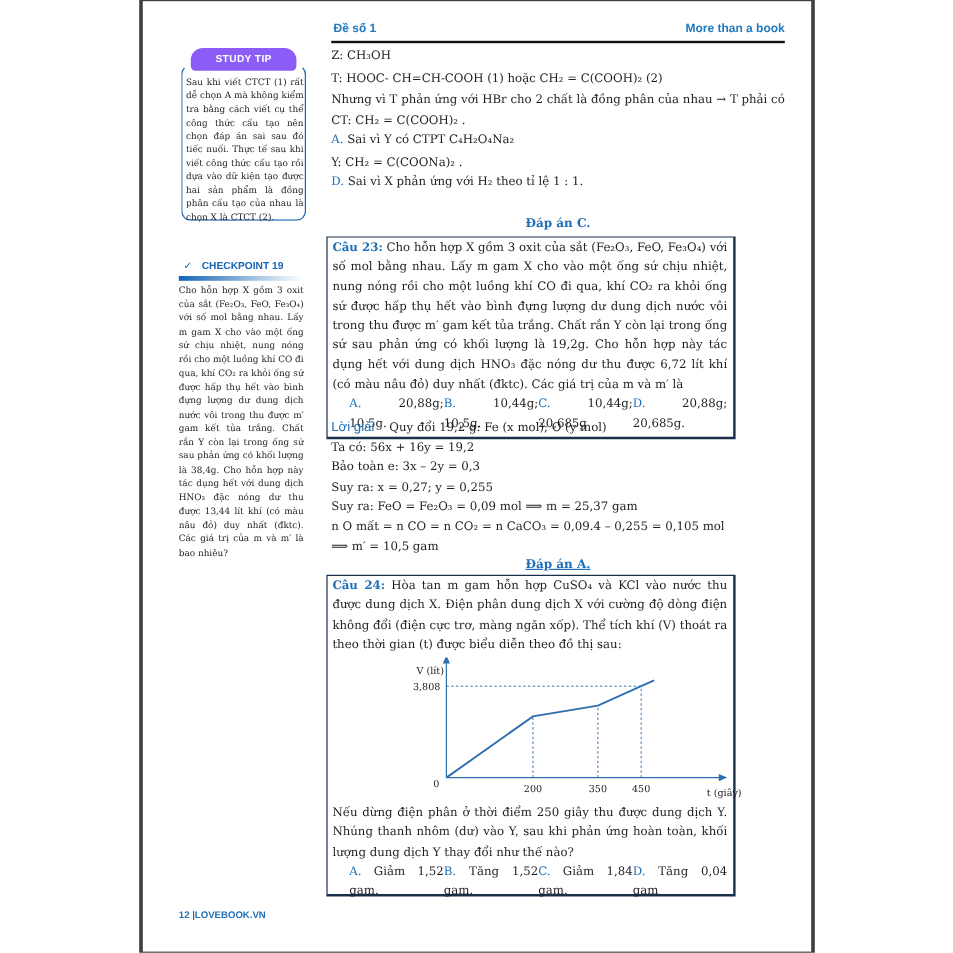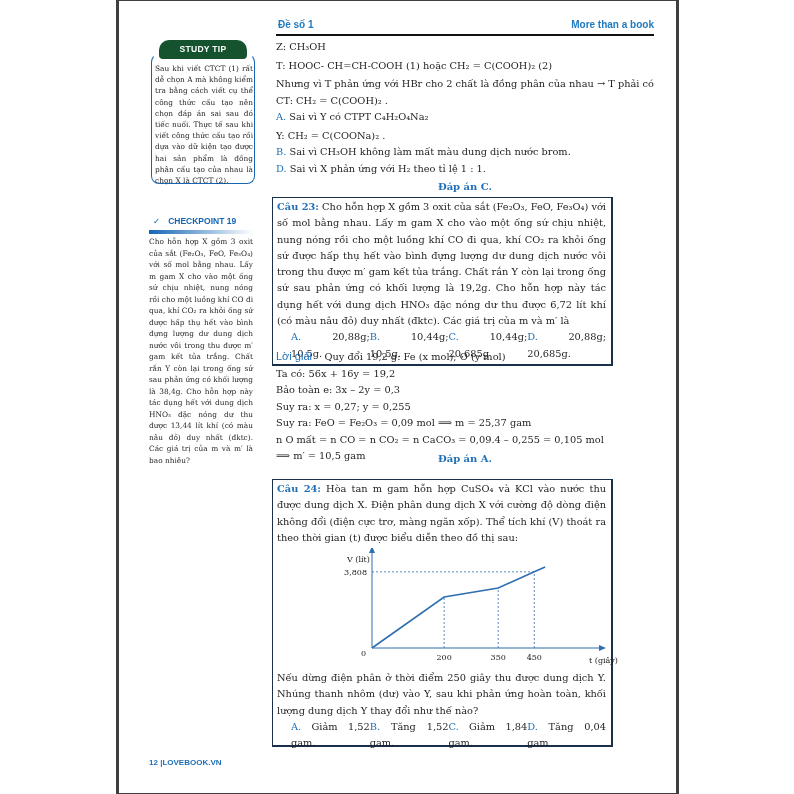--- a/index.html
+++ b/index.html
@@ -10,21 +10,21 @@
   .abs { position: absolute; }
   .hdr-left { left: 159px; top: 18px; font-family: "Liberation Sans", sans-serif; font-weight: bold;
               font-size: 10px; color: #1f7abf; }
   .hdr-right { right: 22px; top: 18px; font-family: "Liberation Sans", sans-serif; font-weight: bold;
                font-size: 10px; color: #1f7abf; }
   .hdr-rule { left: 157px; top: 33px; width: 378px; height: 2px; background: #111; }
 
   
   .tip-box { left: 32px; top: 53px; width: 102px; height: 128px; border: 1.5px solid #1665b0;
              border-radius: 8px; border-top-color: transparent; }
-  .tip-badge { left: 40px; top: 39px; width: 88px; height: 19px; background: #14532d;
+  .tip-badge { left: 40px; top: 39px; width: 88px; height: 19px; background: #8b5cf6;
                border-radius: 10px 10px 4px 4px; color: #fff; font-family: "Liberation Sans", sans-serif;
                font-weight: bold; font-size: 8.5px; text-align: center; line-height: 19px; letter-spacing: 0.3px; }
   .tip-text { left: 36px; top: 62px; width: 98px; font-size: 7.4px; line-height: 11.2px; text-align: justify; }
 
   
   .cp-head { left: 30px; top: 215px; width: 104px; font-family: "Liberation Sans", sans-serif;
              font-weight: bold; font-size: 8.5px; color: #1565b5; }
   .cp-bar { left: 30px; top: 229px; width: 104px; height: 4px;
             background: linear-gradient(to right, #1565b5, #ffffff); }
   .cp-text { left: 30px; top: 235px; width: 104px; font-size: 7.4px; line-height: 11.5px; text-align: justify; }
@@ -62,21 +62,20 @@
   <div class="abs cp-bar"></div>
   <div class="abs cp-text">Cho hỗn hợp X gồm 3 oxit của sắt (Fe₂O₃, FeO, Fe₃O₄) với số mol bằng nhau. Lấy m gam X cho vào một ống sứ chịu nhiệt, nung nóng rồi cho một luồng khí CO đi qua, khí CO₂ ra khỏi ống sứ được hấp thụ hết vào bình đựng lượng dư dung dịch nước vôi trong thu được m′ gam kết tủa trắng. Chất rắn Y còn lại trong ống sứ sau phản ứng có khối lượng là 38,4g. Cho hỗn hợp này tác dụng hết với dung dịch HNO₃ đặc nóng dư thu được 13,44 lít khí (có màu nâu đỏ) duy nhất (đktc). Các giá trị của m và m′ là bao nhiêu?</div>
 
   <div class="abs main" style="top:38px;">
     <div>Z: CH₃OH</div>
     <div style="margin-top:2px">T: HOOC- CH=CH-COOH (1) hoặc CH₂ = C(COOH)₂ (2)</div>
     <div style="margin-top:2px">Nhưng vì T phản ứng với HBr cho 2 chất là đồng phân của nhau → T phải có</div>
     <div>CT: CH₂ = C(COOH)₂ .</div>
     <div><span class="blue">A.</span> <span>Sai vì Y có CTPT C₄H₂O₄Na₂</span></div>
     <div style="margin-top:2px">Y: CH₂ = C(COONa)₂ .</div>
-    <div><span class="blue">B.</span> <span>Sai vì CH₃OH không làm mất màu dung dịch nước brom.</span></div>
     <div><span class="blue">D.</span> <span>Sai vì X phản ứng với H₂ theo tỉ lệ 1 : 1.</span></div>
   </div>
   <div class="abs ans-right" style="top:180px; left:157px; width:378px;">Đáp án C.</div>
 
   <div class="abs qbox" style="top:196px;">
     <span class="blue bold">Câu 23:</span>
     <span>Cho hỗn hợp X gồm 3 oxit của sắt (Fe₂O₃, FeO, Fe₃O₄) với số mol bằng nhau. Lấy m gam X cho vào một ống sứ chịu nhiệt, nung nóng rồi cho một luồng khí CO đi qua, khí CO₂ ra khỏi ống sứ được hấp thụ hết vào bình đựng lượng dư dung dịch nước vôi trong thu được m′ gam kết tủa trắng. Chất rắn Y còn lại trong ống sứ sau phản ứng có khối lượng là 19,2g. Cho hỗn hợp này tác dụng hết với dung dịch HNO₃ đặc nóng dư thu được 6,72 lít khí (có màu nâu đỏ) duy nhất (đktc). Các giá trị của m và m′ là</span>
     <div class="opts">
       <div><span class="blue">A.</span> <span>20,88g; 10,5g.</span></div>
       <div><span class="blue">B.</span> <span>10,44g; 10,5g.</span></div>
@@ -87,21 +86,21 @@
 
   <div class="abs main" style="top:347px;">
     <div><span class="sol-title">Lời giải</span>&nbsp;&nbsp;&nbsp;&nbsp;<span>Quy đổi 19,2 g: Fe (x mol); O (y mol)</span></div>
     <div>Ta có: 56x + 16y = 19,2</div>
     <div>Bảo toàn e: 3x – 2y = 0,3</div>
     <div>Suy ra: x = 0,27; y = 0,255</div>
     <div>Suy ra: FeO = Fe₂O₃ = 0,09 mol ⟹ m = 25,37 gam</div>
     <div>n O mất = n CO = n CO₂ = n CaCO₃ = 0,09.4 – 0,255 = 0,105 mol</div>
     <div>⟹ m′ = 10,5 gam</div>
   </div>
-  <div class="abs ans-right" style="top:452px; left:157px; width:378px;">Đáp án A.</div>
+  <div class="abs ans-right" style="top:464px; left:157px; width:378px;text-decoration:underline;">Đáp án A.</div>
 
   <div class="abs qbox" style="top:478px; height:268px;">
     <span class="blue bold">Câu 24:</span>
     <span>Hòa tan m gam hỗn hợp CuSO₄ và KCl vào nước thu được dung dịch X. Điện phân dung dịch X với cường độ dòng điện không đổi (điện cực trơ, màng ngăn xốp). Thể tích khí (V) thoát ra theo thời gian (t) được biểu diễn theo đồ thị sau:</span>
 
     <svg id="chart" width="370" height="122" style="display:block;margin-top:2px;">
       <g id="chart-static"></g>
       <g id="chart-dyn">
           <line x1="95" y1="100" x2="325" y2="100" stroke="#2f6fb0" stroke-width="1"></line>
           <line x1="95" y1="100" x2="95" y2="2" stroke="#2f6fb0" stroke-width="1"></line>

